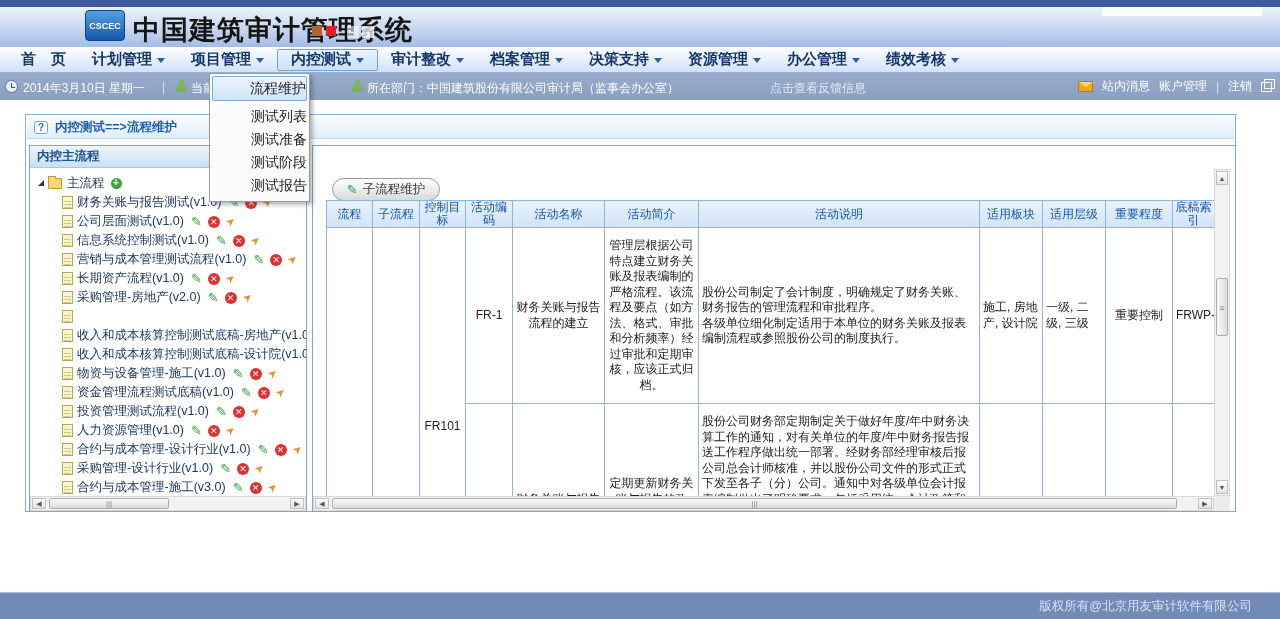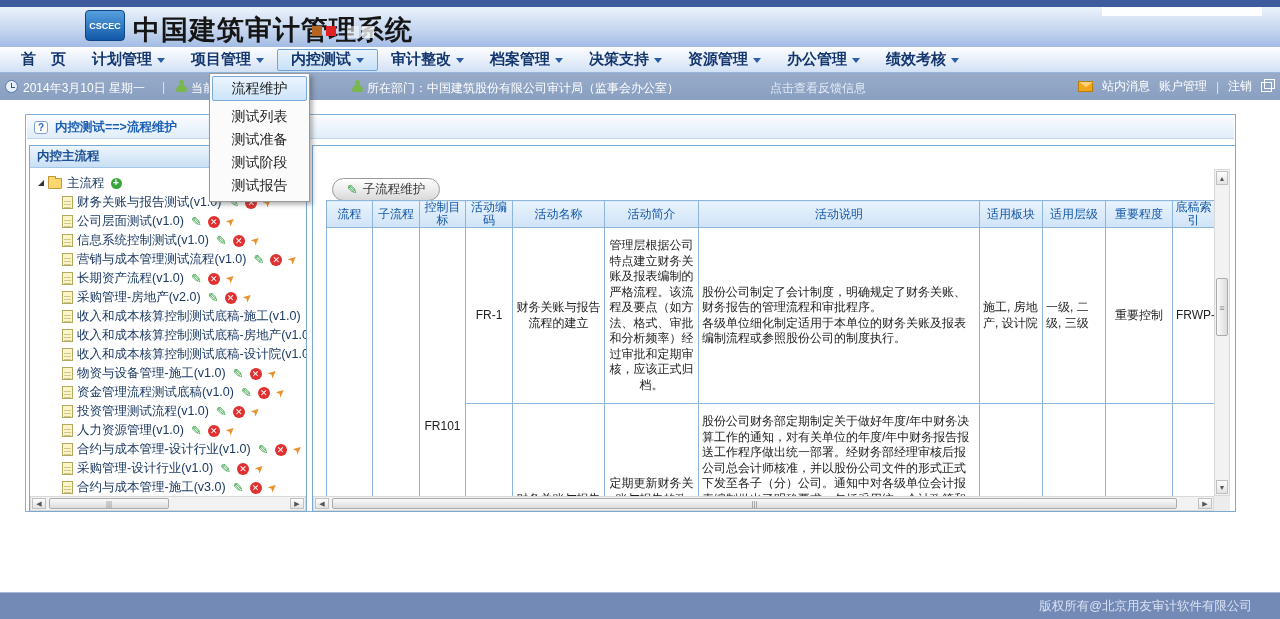--- a/index.html
+++ b/index.html
@@ -55,21 +55,21 @@
   .mail-icon:before { content:""; position:absolute; left:0; top:0; border-left:7px solid transparent;
     border-right:7px solid transparent; border-top:5px solid #fbd47a; }
   .ib-link { cursor:pointer; }
   .ib-sep2 { color:#dbe4f2; }
   .win-icon { width:11px; height:10px; border:1px solid #fff; position:relative; cursor:pointer; }
   .win-icon:before { content:""; position:absolute; left:2px; top:-4px; width:9px; height:8px; border:1px solid #fff; }
 
   
   .dropdown { position:absolute; left:209px; top:73px; width:101px; background:#fbfbfb;
     border:1px solid #989898; box-shadow:3px 3px 4px rgba(60,60,60,.35); z-index:60; padding:2px 2px 4px 2px; }
-  .dd-item { height:23px; line-height:23px; text-align:center; font-size:14px; color:#222; cursor:pointer; }
+  .dd-item { height:23px; line-height:23px; text-align:right; font-size:14px; color:#222; cursor:pointer; }
   .dd-item.active { height:25px; line-height:23px; background:linear-gradient(#ecf5fe,#cde4f9);
     border:1px solid #79a9dd; border-radius:2px; margin-bottom:4px; }
 
   
   .main-box { position:absolute; left:25px; top:114px; width:1211px; height:398px;
     border:1px solid #86aed6; background:#fff; }
   .breadcrumb { position:absolute; left:1px; top:2px; width:1207px; height:22px;
     background:linear-gradient(#f8fbfe,#e0edf9); border-bottom:1px solid #c2d8ee;
     display:flex; align-items:center; padding-left:7px; color:#1b5fb5; font-weight:bold; font-size:12.5px; gap:7px; }
   .help-icon { width:14px; height:13px; border:1px solid #7fa3cc; border-radius:3px; background:#fff;
@@ -246,21 +246,20 @@
           </div>
           <div class="tree-item">
             <span class="page-icon"></span>
             <span class="ti-label">采购管理-房地产(v2.0)</span>
             <span class="ic-edit">✎</span>
             <span class="ic-del">✕</span>
             <span class="ic-flag">➤</span>
           </div>
           <div class="tree-item">
             <span class="page-icon"></span>
-            <span class="ti-label">收入和成本核算控制测试底稿-施工(v1.0)</span>
           </div>
           <div class="tree-item">
             <span class="page-icon"></span>
             <span class="ti-label">收入和成本核算控制测试底稿-房地产(v1.0)</span>
           </div>
           <div class="tree-item">
             <span class="page-icon"></span>
             <span class="ti-label">收入和成本核算控制测试底稿-设计院(v1.0)</span>
           </div>
           <div class="tree-item">

